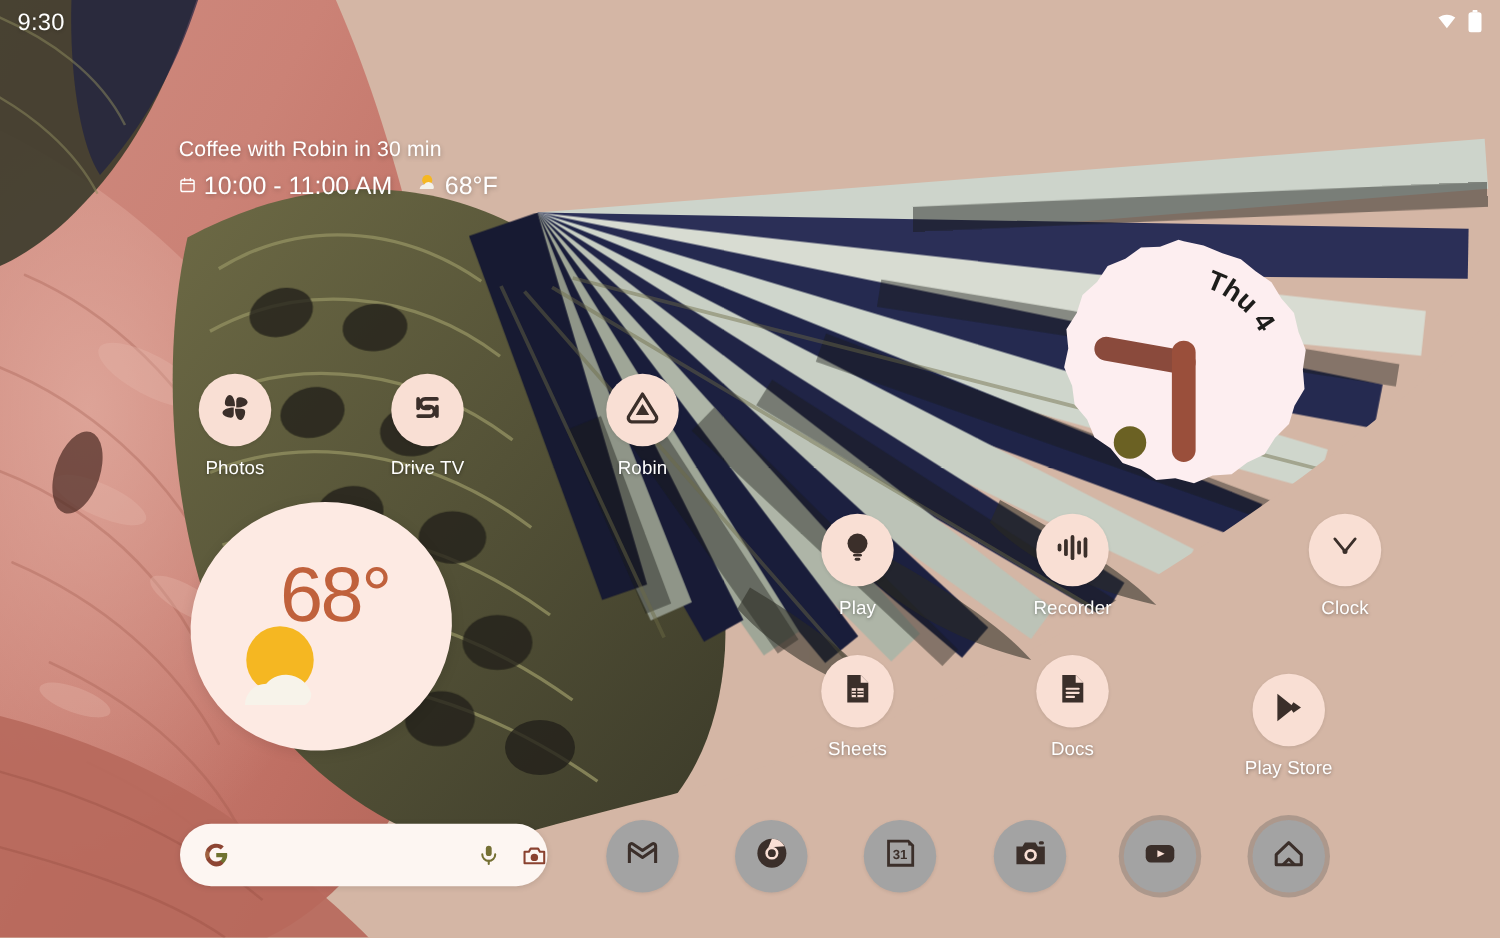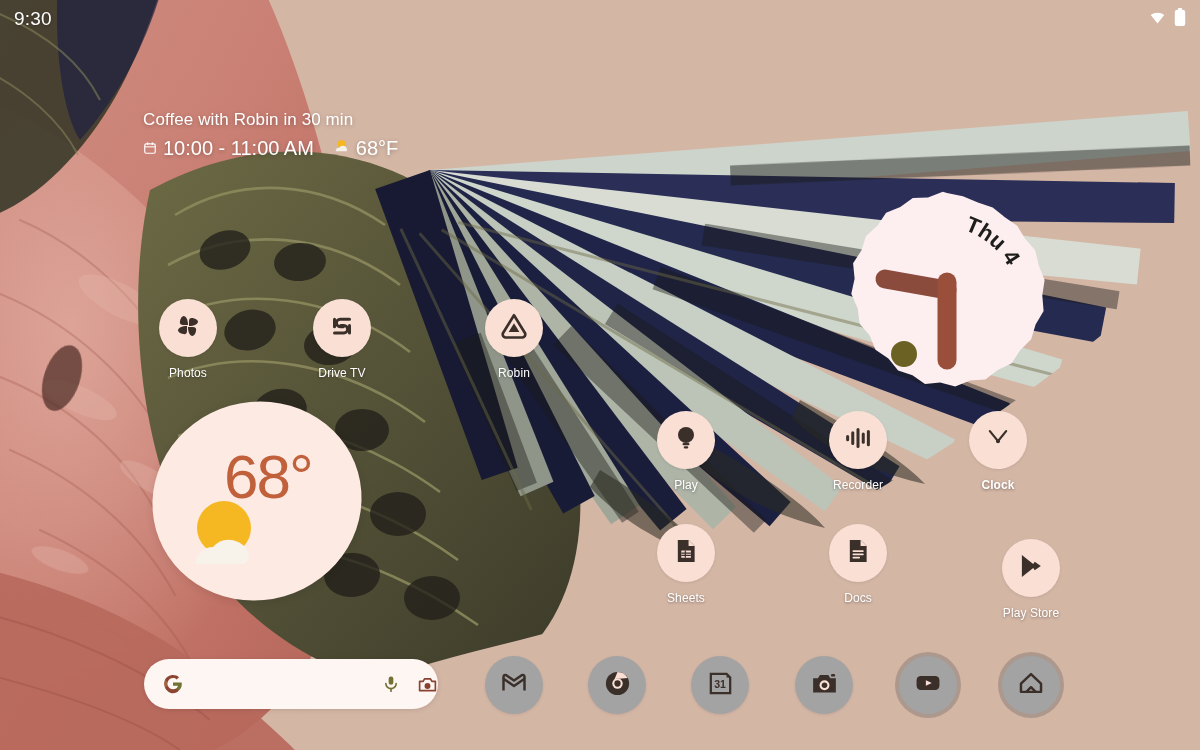--- a/index.html
+++ b/index.html
@@ -67,21 +67,21 @@
     position:absolute; width:96px; z-index:22;
     display:flex; flex-direction:column; align-items:center; cursor:pointer;
   }
   .app-circle {
     width:58px; height:58px; border-radius:50%;
     background:#f9dfd4;
     display:flex; align-items:center; justify-content:center;
     box-shadow:0 1px 3px rgba(0,0,0,0.09);
   }
   .app-label {
-    margin-top:9px; font-size:12px; color:#ffffff;
+    margin-top:9px; font-size:15px; color:#ffffff;
     text-shadow:0 1px 3px rgba(0,0,0,0.40);
     white-space:nowrap; letter-spacing:0.1px;
   }
 
   
   #search-bar {
     position:absolute; left:144px; top:659px; width:294px; height:50px;
     background:#fdf6f2; border-radius:25px; z-index:28;
     display:flex; align-items:center; padding:0 18px;
     box-shadow:0 1px 5px rgba(0,0,0,0.12); cursor:pointer;
@@ -443,21 +443,21 @@
         <rect x="6.6" y="6.5" width="2.4" height="11" rx="1.2"></rect>
         <rect x="10.8" y="4" width="2.4" height="16" rx="1.2"></rect>
         <rect x="15" y="7.5" width="2.4" height="9" rx="1.2"></rect>
         <rect x="19.1" y="5.5" width="2.4" height="13" rx="1.2"></rect>
       </svg>
     </span>
   </div>
   <div class="app-label">Recorder</div>
 </div>
 
-<div class="app" style="left:950px; top:411px;font-weight:bold;">
+<div class="app" style="left:1028px; top:411px;">
   <div class="app-circle">
     <span>
       <svg width="30" height="30" viewBox="0 0 24 24" fill="none" stroke="#3b2f2a" stroke-width="1.8" stroke-linecap="round">
         <path d="M12 14.5 L5.5 6.5"></path>
         <path d="M12 14.5 L18.5 6.5"></path>
         <circle cx="12" cy="14.6" r="1.6" fill="#3b2f2a" stroke="none"></circle>
       </svg>
     </span>
   </div>
   <div class="app-label">Clock</div>

